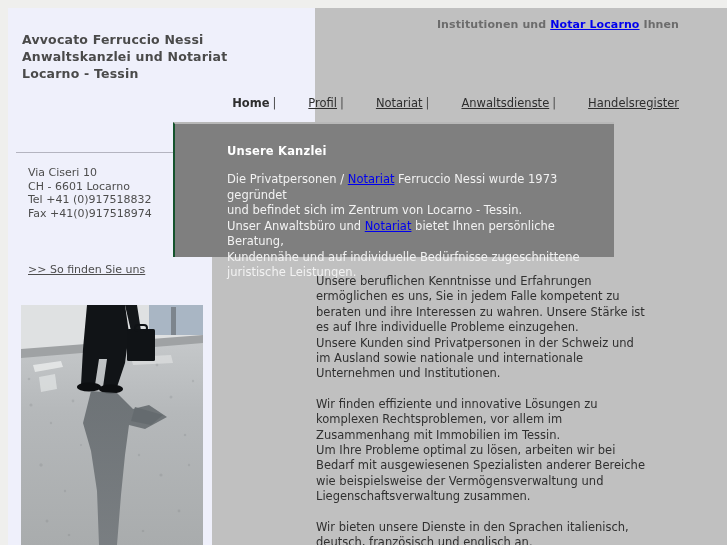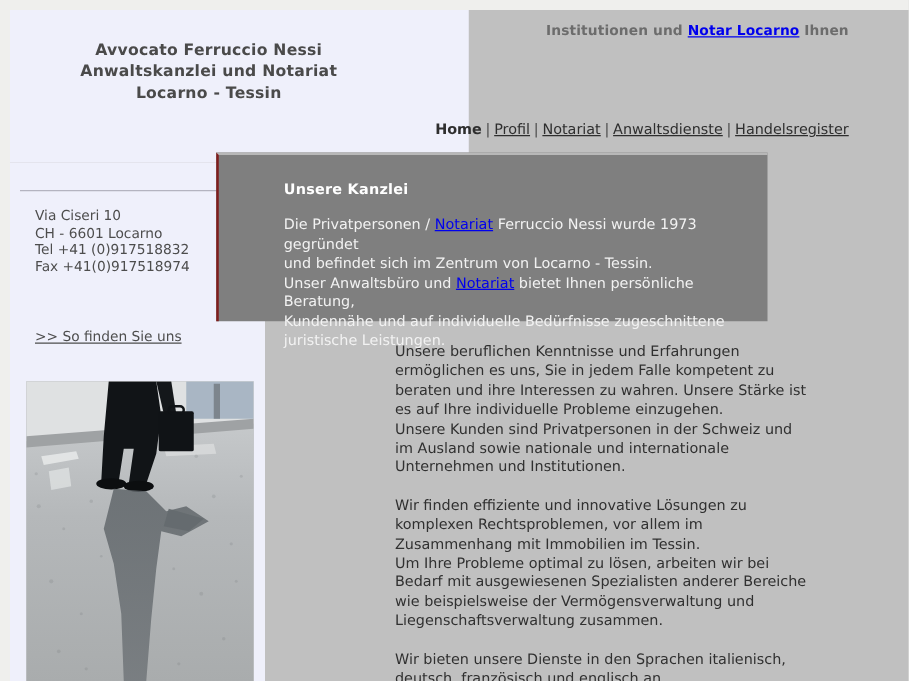--- a/index.html
+++ b/index.html
@@ -28,23 +28,22 @@
     position: absolute;
     left: 8px; top: 8px;
     width: 719px; height: 537px;
     background: #c0c0c0;
   }
 
   
   .header-block {
     position: absolute;
     left: 8px; top: 8px;
-    width: 367px; height: 122px;
+    width: 307px; height: 122px;
     background: #eff0fb;
-    text-align: center;
   }
   .header-title {
     position: absolute;
     left: 14px; top: 23px;
     width: 290px;
     color: #4a4a4a;
     font-size: 12.5px;
     font-weight: bold;
     line-height: 17px;
     letter-spacing: .2px;
@@ -73,20 +72,21 @@
   }
   .nav .sep {
     color: #4a4a4a;
     font-weight: normal;
     padding: 0 3px;
   }
   .nav a {
     color: #2e2e2e;
     text-decoration: underline;
     font-weight: normal;
+    margin-left: 29px;
   }
   .nav a.current {
     text-decoration: none;
     font-weight: bold;
   }
 
   
   .sidebar {
     position: absolute;
     left: 8px; top: 130px;
@@ -126,21 +126,21 @@
   }
   .photo svg { display: block; }
 
   
   .overlay {
     position: absolute;
     left: 173px; top: 122px;
     width: 441px; height: 135px;
     background: #7f7f7f;
     border-top: 2px solid #b8b8b8;
-    border-left: 2px solid #7f1d1d;
+    border-left: 2px solid #14532d;
     box-sizing: border-box;
   }
   .overlay-title {
     position: absolute;
     left: 52px; top: 20px;
     color: #ffffff;
     font-size: 11.5px;
     font-weight: bold;
     letter-spacing: .2px;
   }

